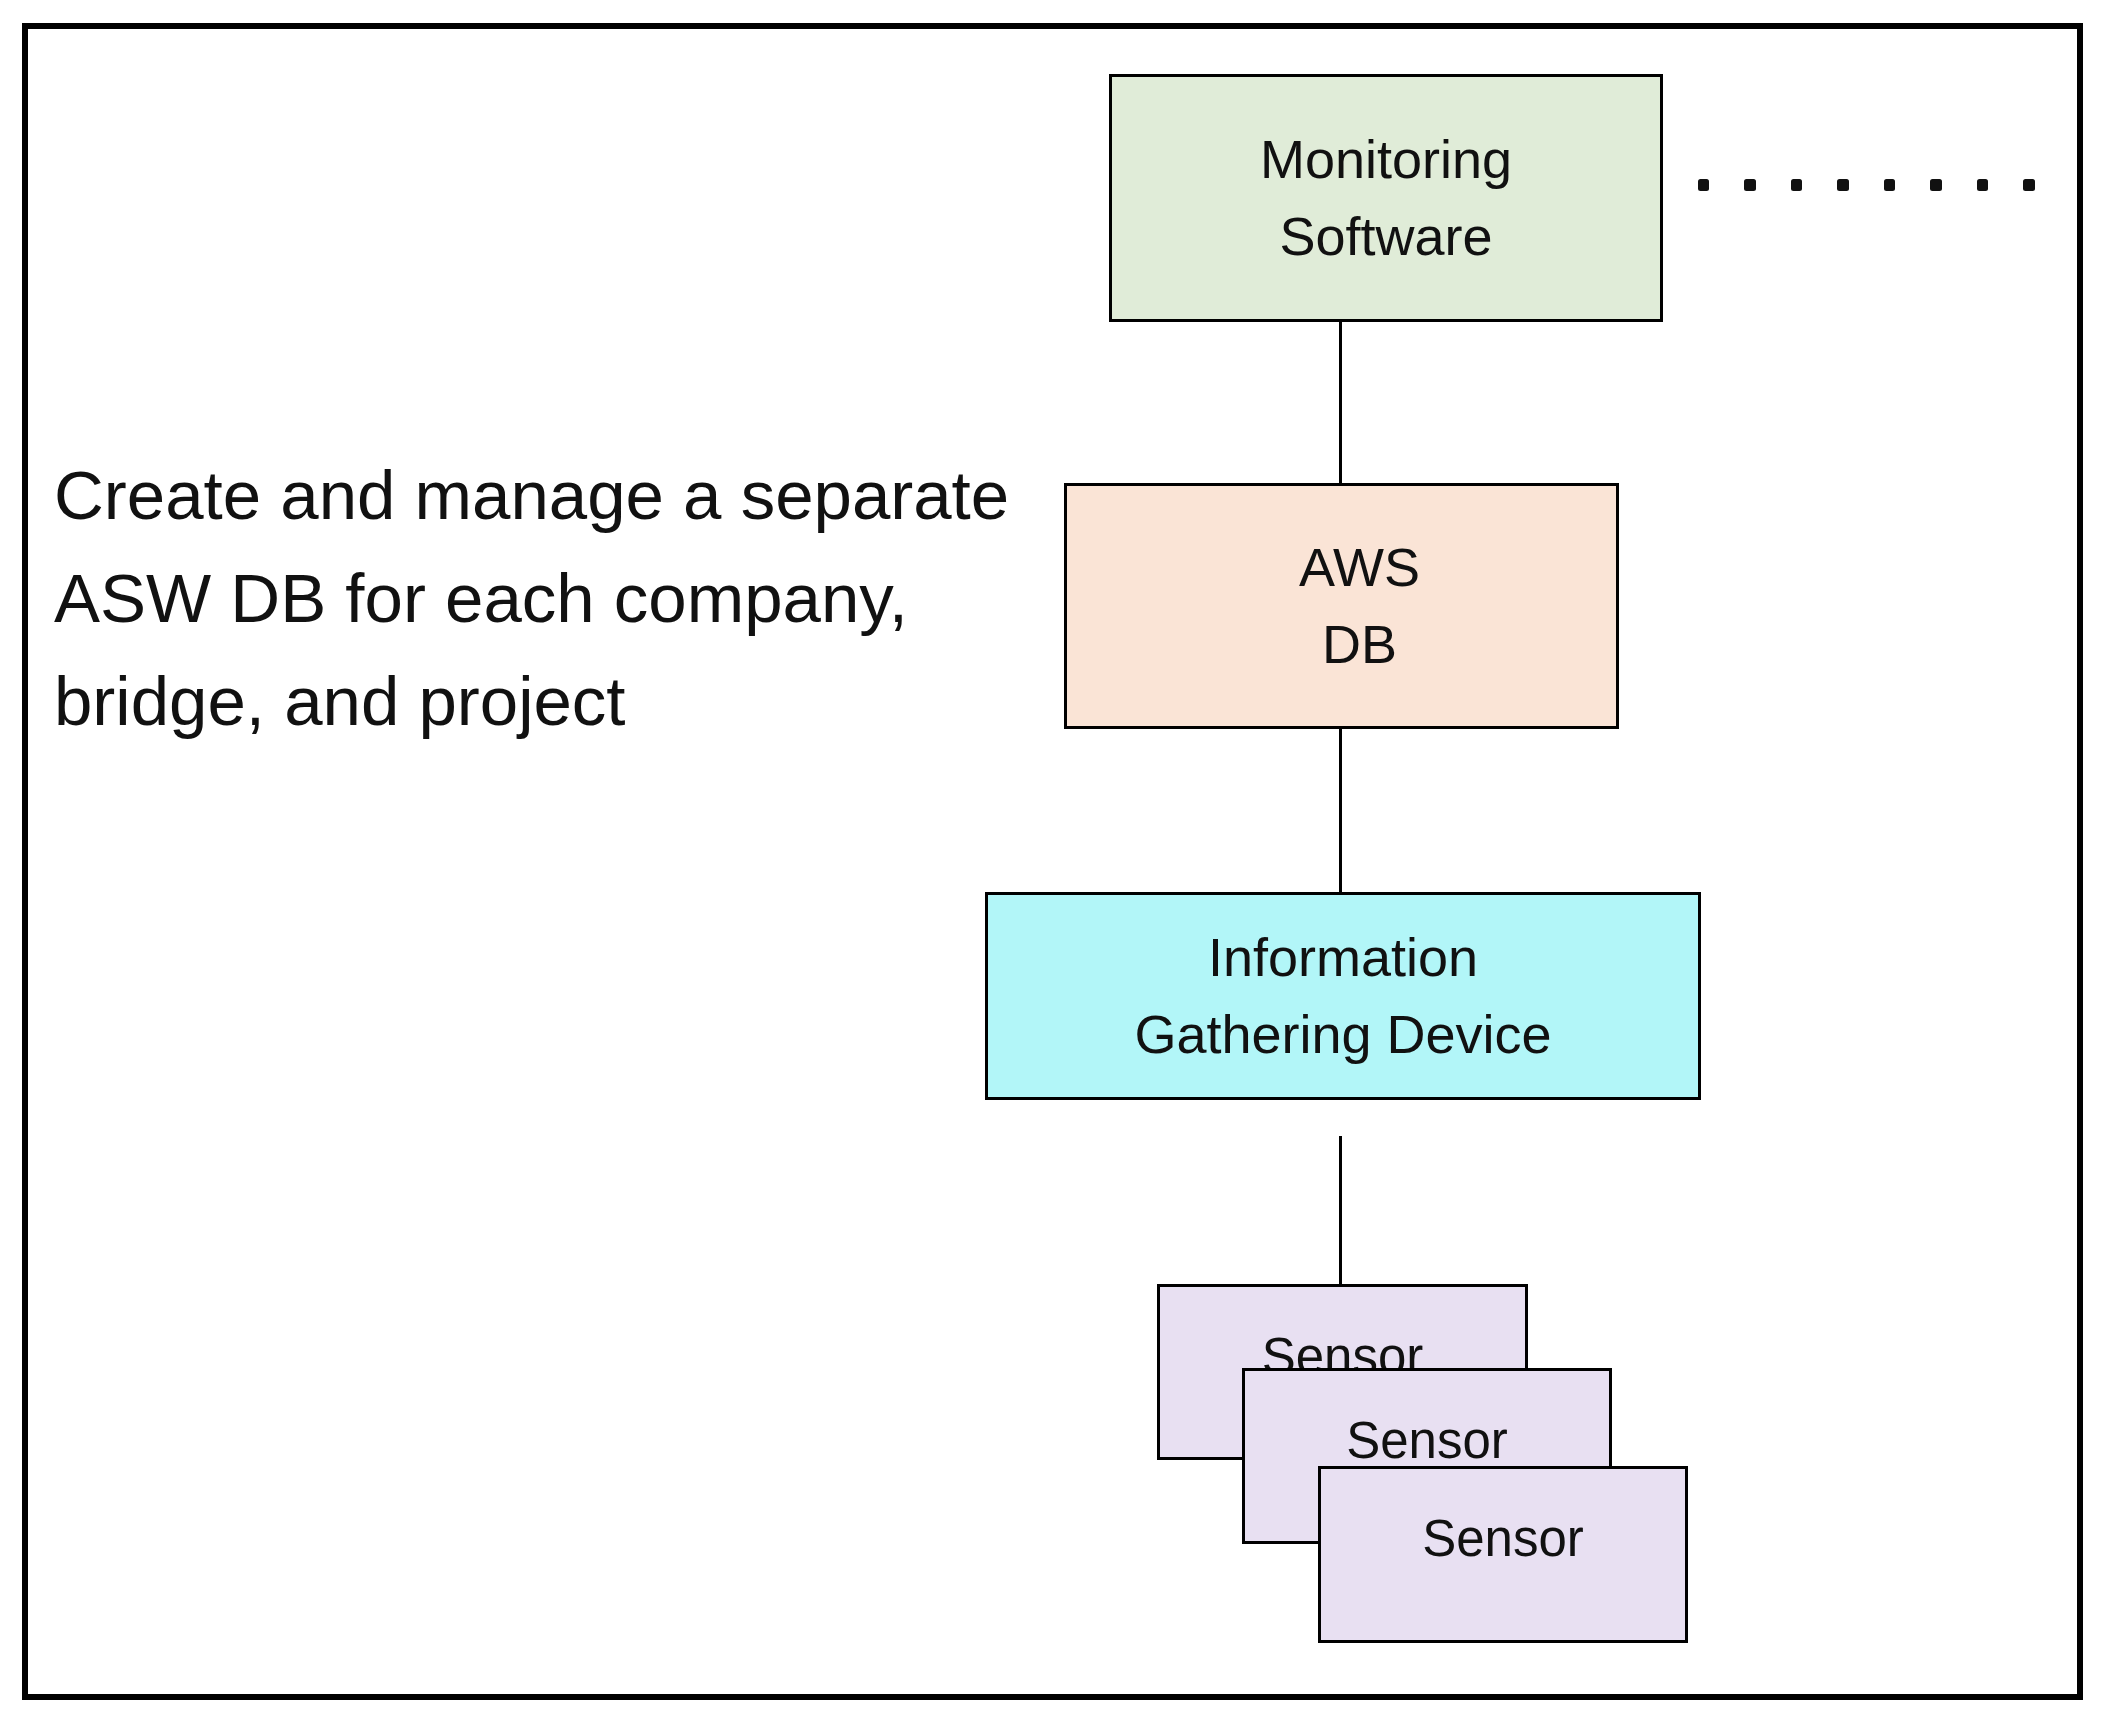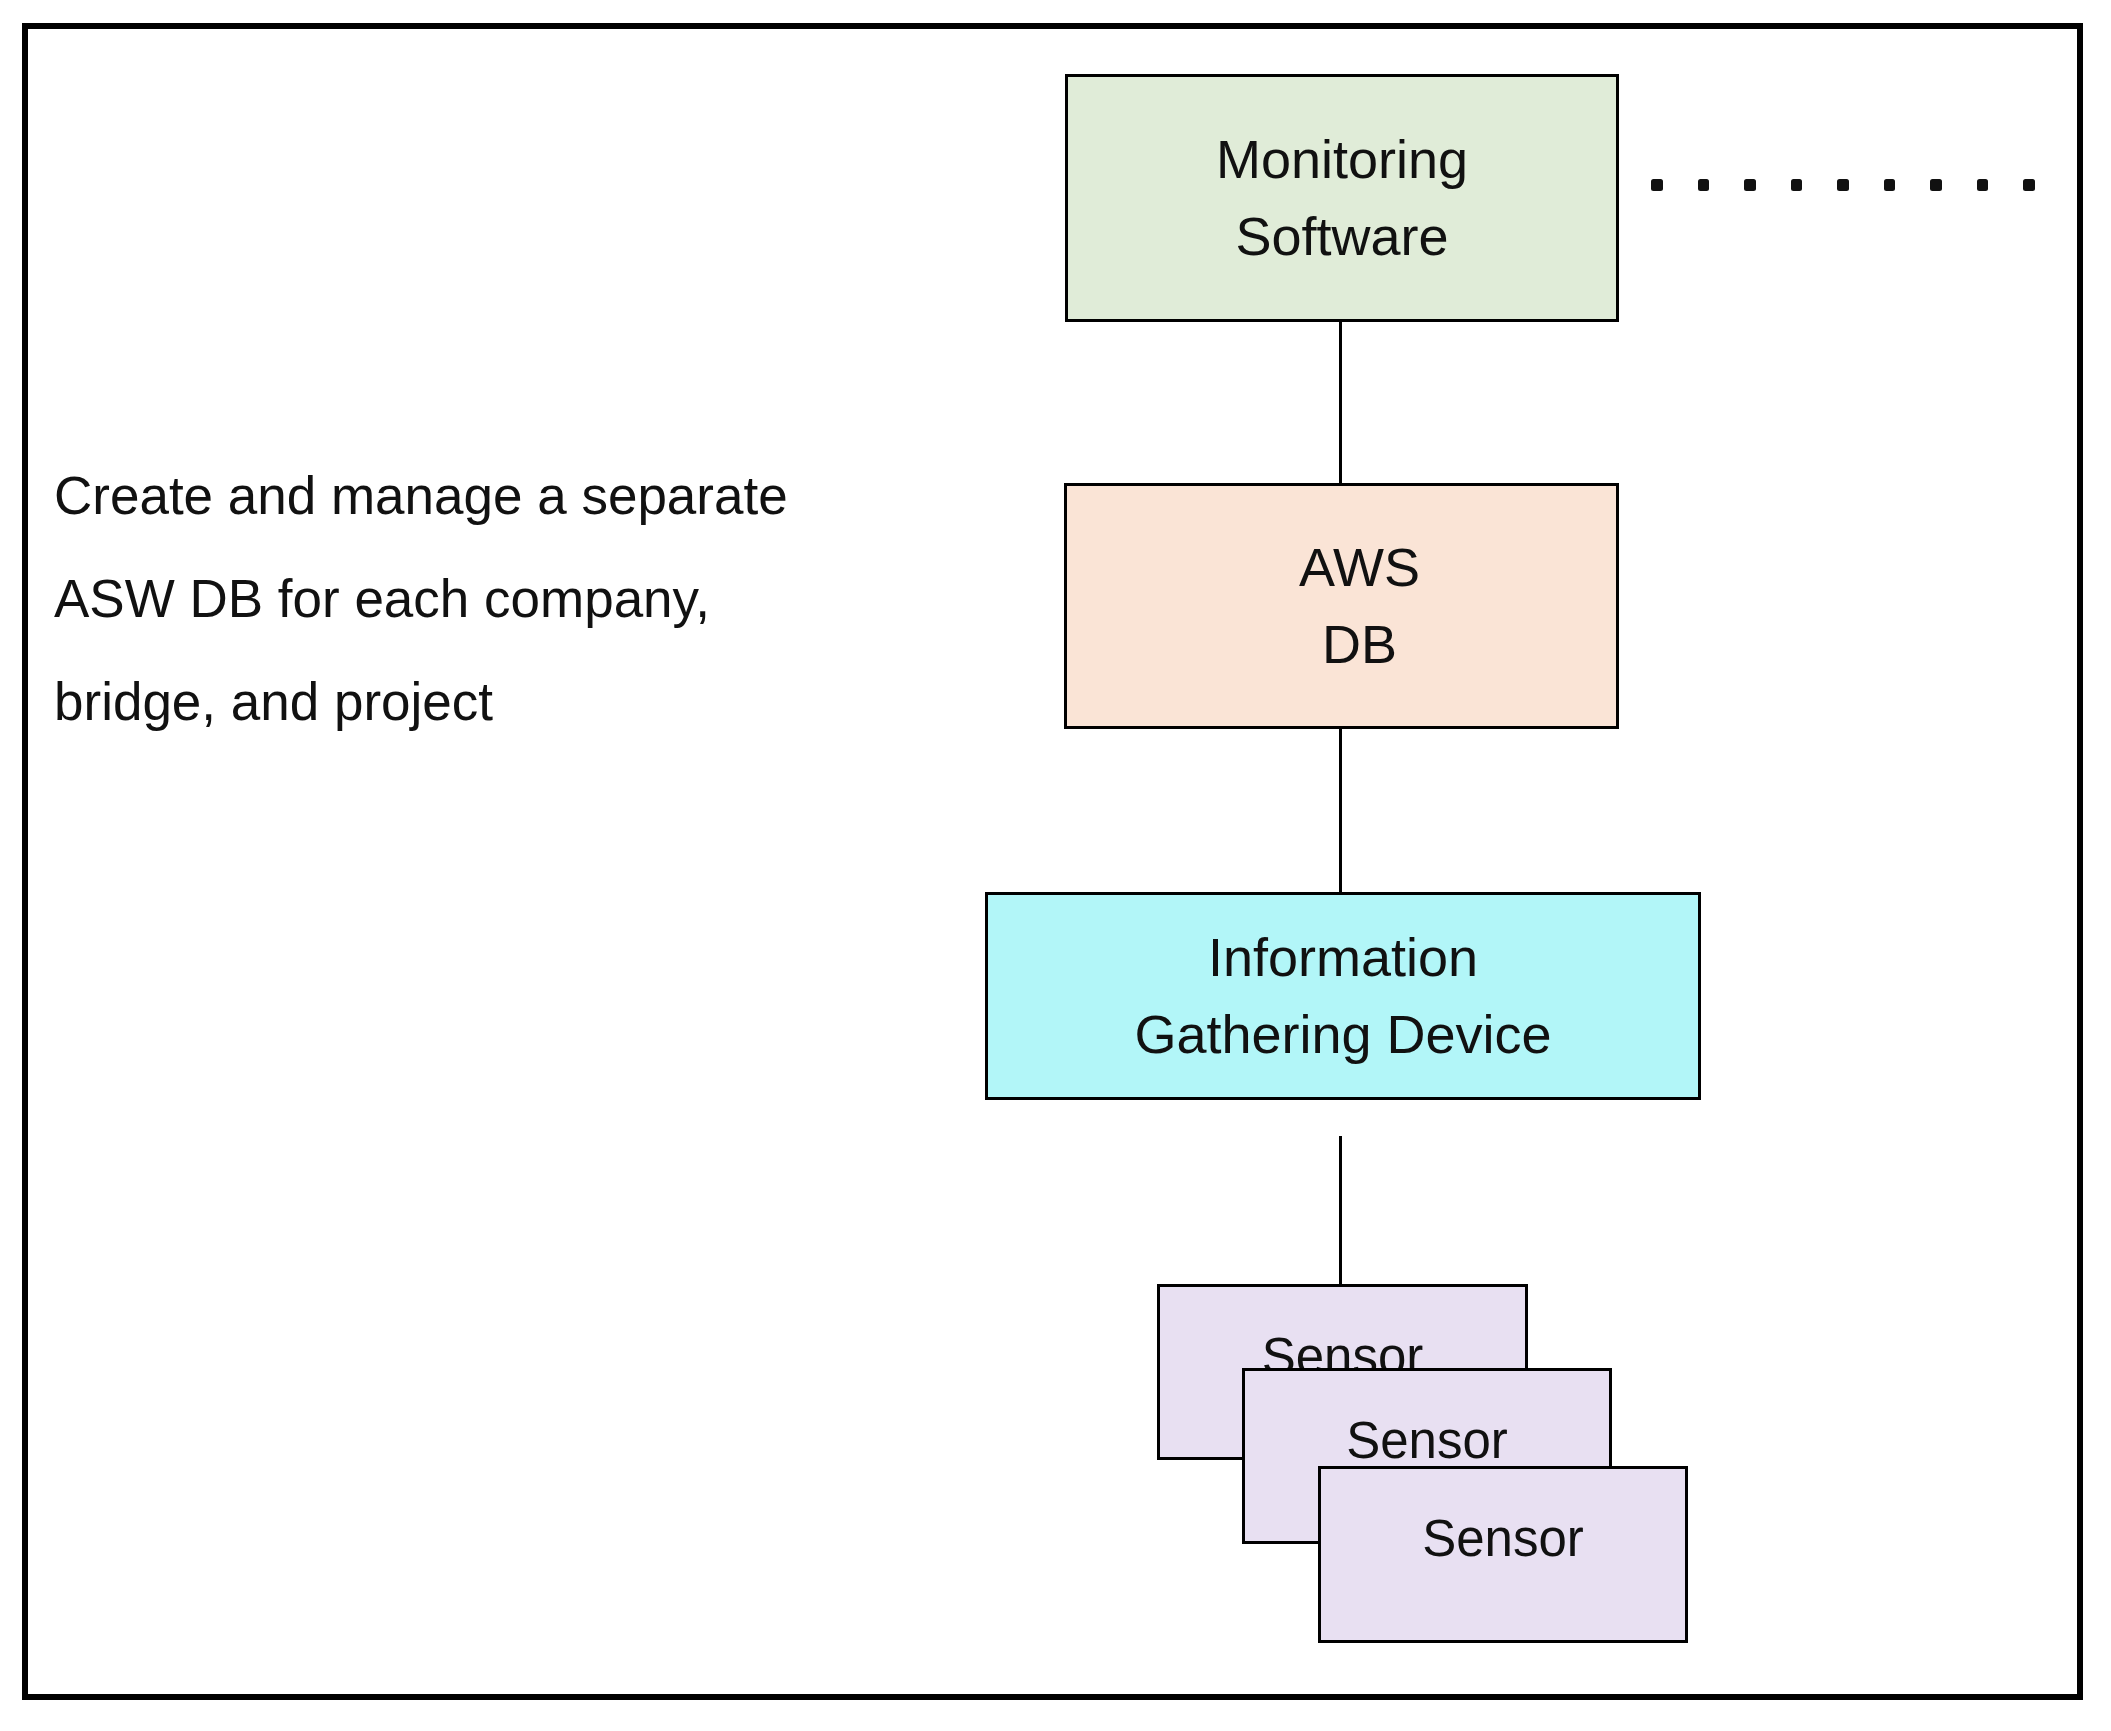--- a/index.html
+++ b/index.html
@@ -69,21 +69,21 @@
     height: 11.5px;
     border-radius: 2.5px;
     background: #111111;
     flex: 0 0 auto;
   }
   .annotation {
     position: absolute;
     left: 54px;
     top: 444px;
     width: 995px;
-    font-size: 53px;
+    font-size: 69px;
     line-height: 103px;
     white-space: pre-line;
     color: #111111;
   }
 </style>
 </head>
 <body>
 
 <div id="canvas">
 
@@ -102,21 +102,21 @@
       <span class="dot" style="background: rgb(17, 17, 17);"></span>
       <span class="dot" style="background: rgb(17, 17, 17);"></span>
       <span class="dot" style="background: rgb(17, 17, 17);"></span>
       <span class="dot" style="background: rgb(17, 17, 17);"></span>
     </div>
 
   <div class="connector connector-1"></div>
   <div class="connector connector-2"></div>
   <div class="connector connector-3"></div>
 
-  <div class="box box-monitoring" style="background-color: rgb(224, 236, 216);">
+  <div class="box box-monitoring" style="background-color: rgb(224, 236, 216); margin-left: 44px;">
     <span>Monitoring
 Software</span>
   </div>
 
   <div class="box box-aws" style="background-color: rgb(250, 228, 214);">
     <span>AWS
 DB</span>
   </div>
 
   <div class="box box-info" style="background-color: rgb(178, 246, 248);">

